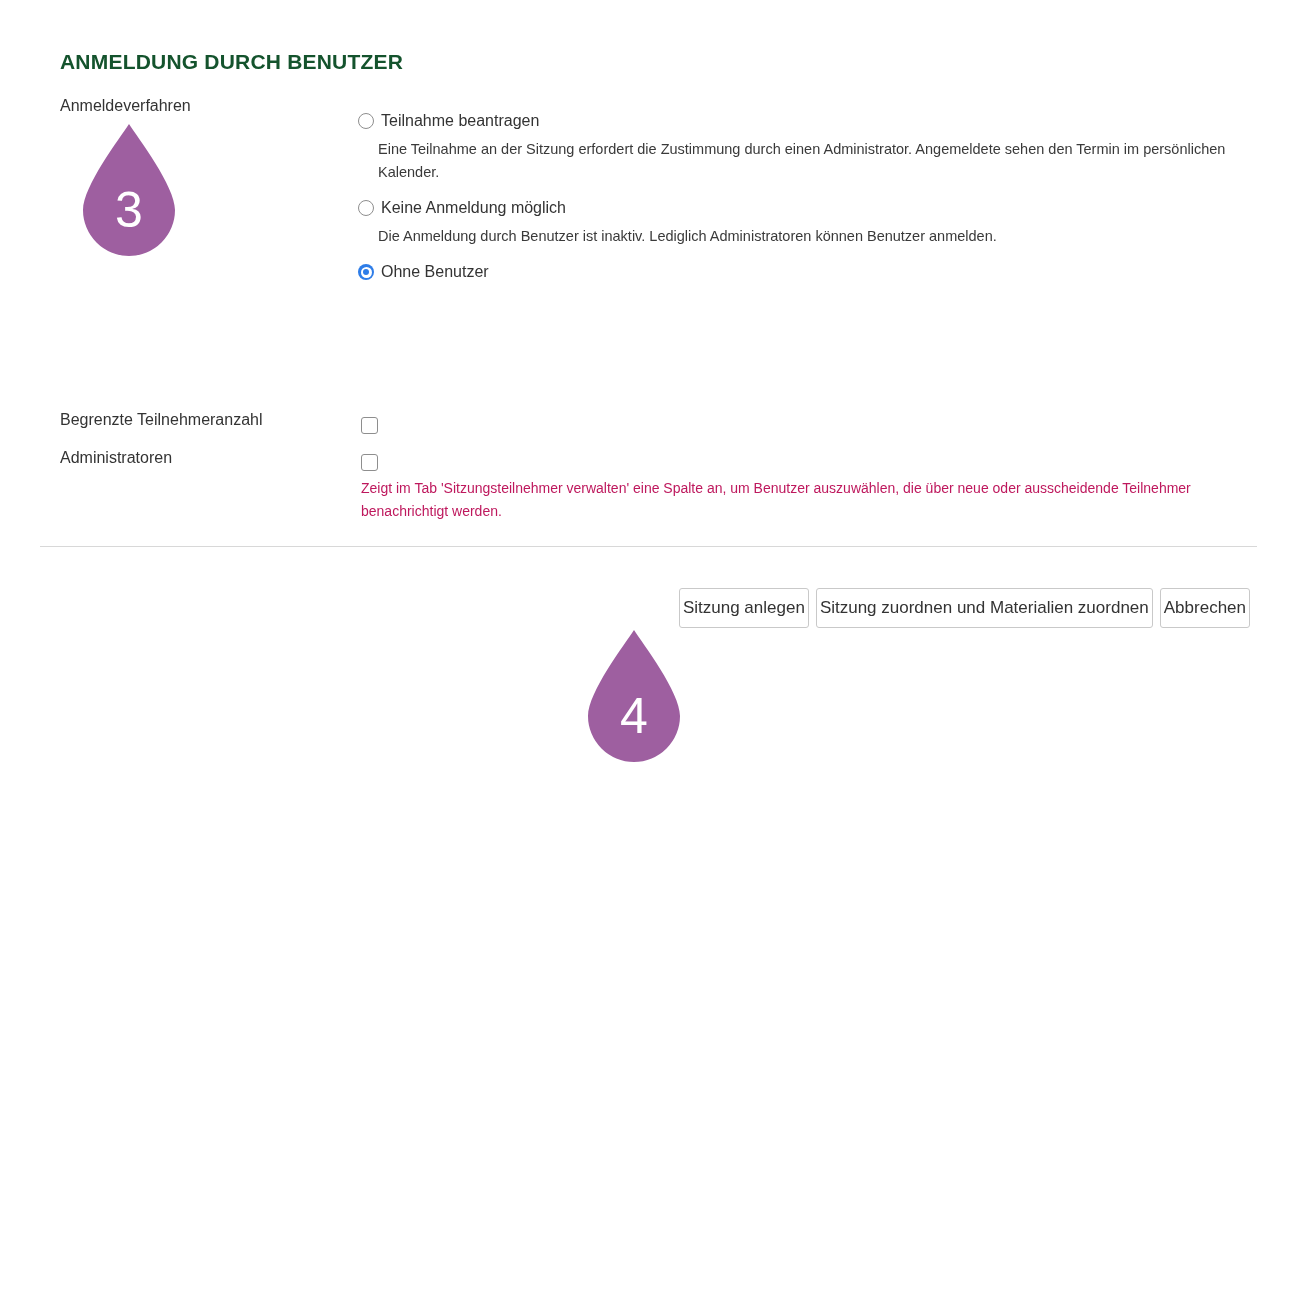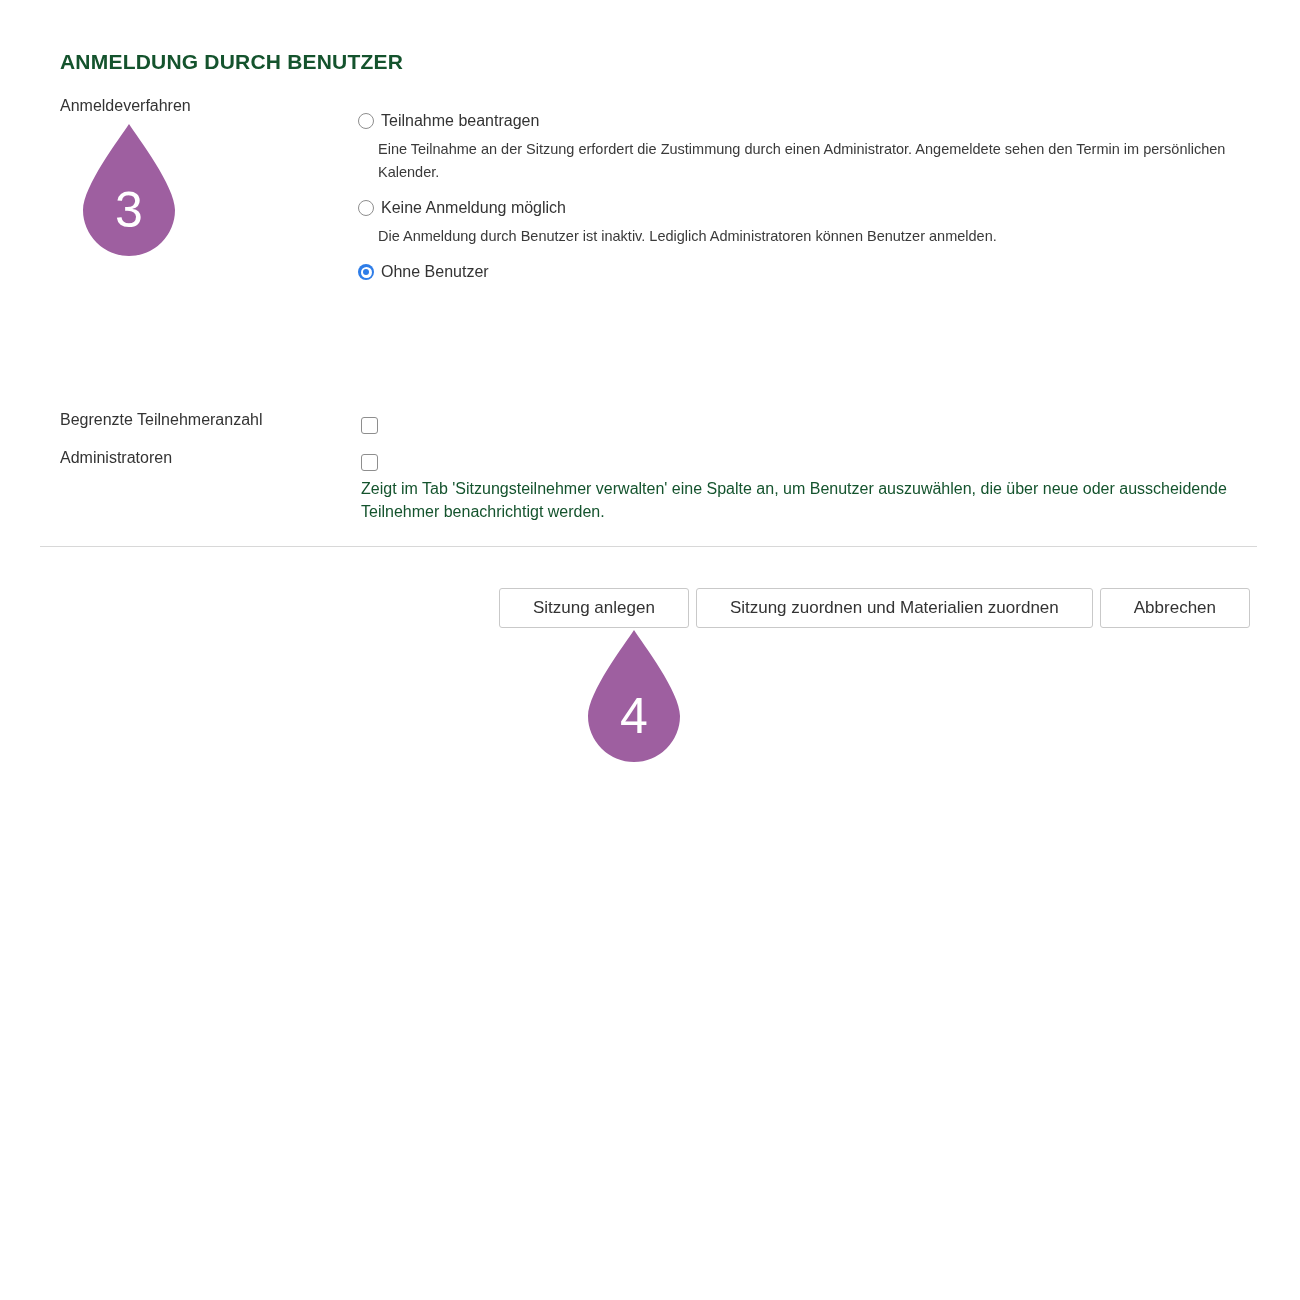--- a/index.html
+++ b/index.html
@@ -49,35 +49,35 @@
   }
 
   .checkbox {
     position:absolute; left:361px; width:17px; height:17px;
     border:1px solid #8e8e8e; border-radius:3px; background:#fff; cursor:pointer;
   }
   .checkbox-begrenzte { top:417px; }
   .checkbox-benachrichtigung { top:454px; }
   .notify-desc {
     position:absolute; left:361px; top:477px; width:875px;
-    font-size:16px; line-height:23px; color:#14532d;
+    font-size:14px; line-height:23px; color:#be185d;
     hyphens:auto; -webkit-hyphens:auto;
   }
 
   .divider {
     position:absolute; left:40px; top:546px; width:1217px; height:0;
     border-top:1px solid #d8d8d8;
   }
 
   .buttons-row {
     position:absolute; top:588px; right:50px;
     display:flex; gap:7px;
   }
   .btn {
-    height:40px; padding:0 33px;
+    height:40px; padding:0 3px;
     background:#fff; border:1px solid #c9c9c9; border-radius:3px;
     font-family:"Liberation Sans", sans-serif;
     font-size:17px; color:#333; cursor:pointer; white-space:nowrap;
   }
 
   .marker {
     position:absolute; width:92px; height:132px; pointer-events:none;
   }
   .marker-3 { left:83px; top:124px; }
   .marker-4 { left:588px; top:630px; }

